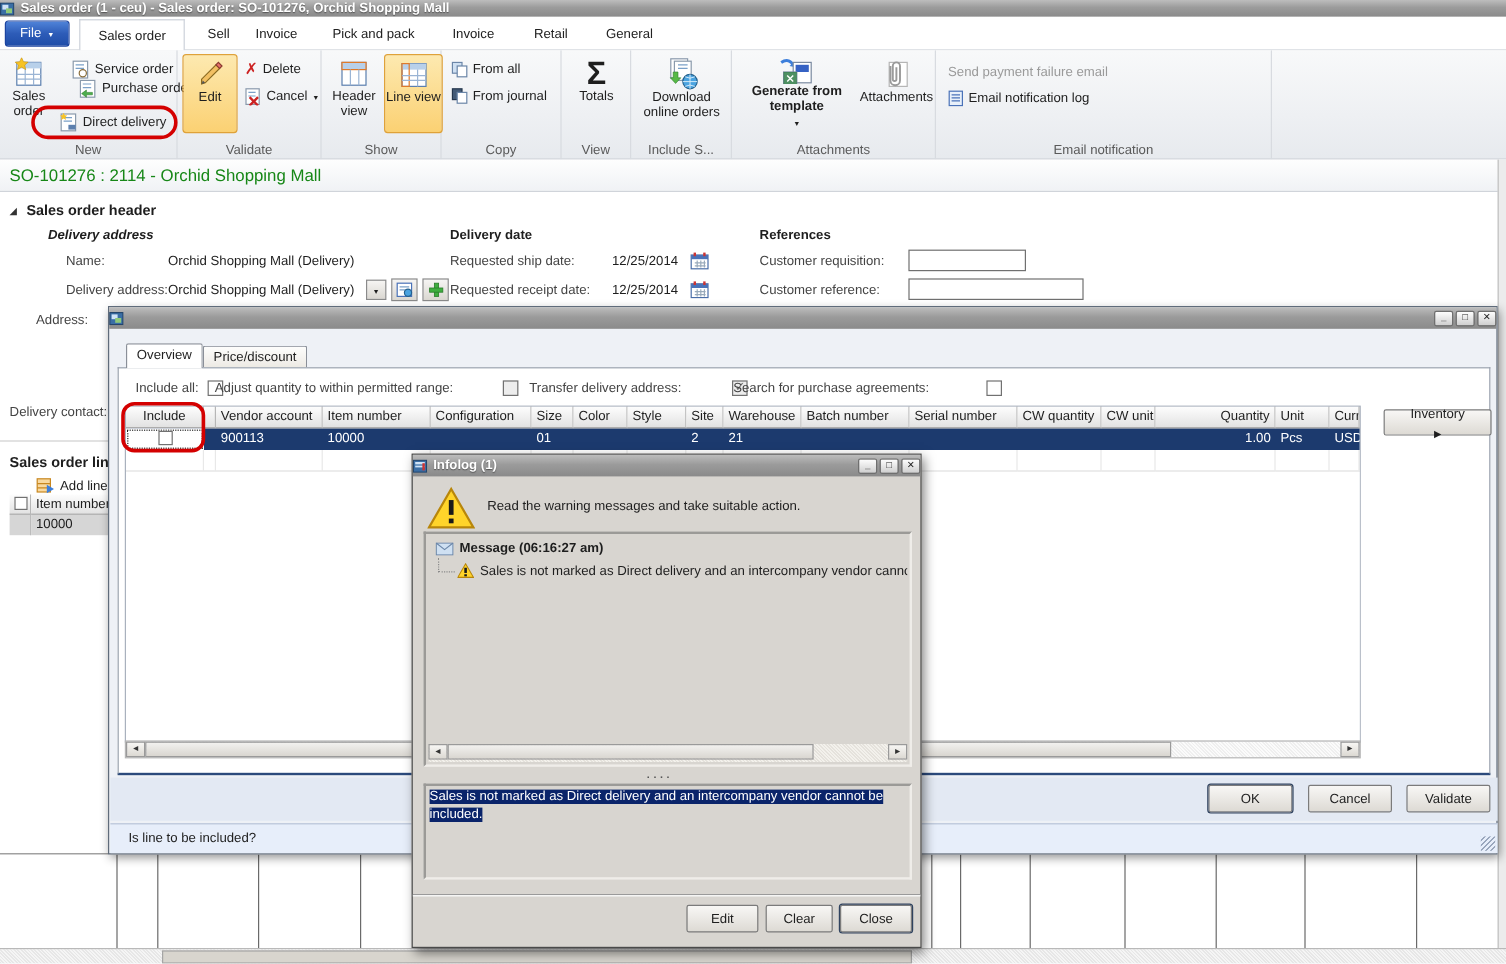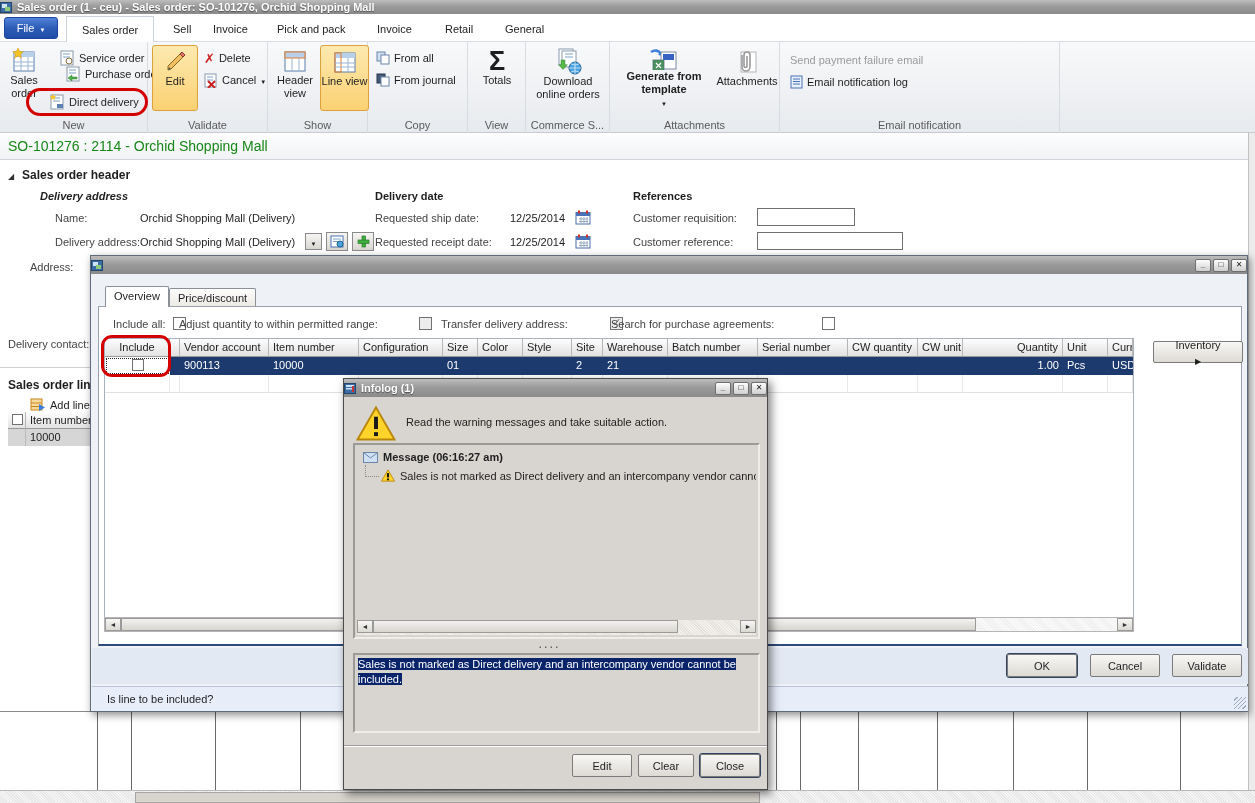--- a/index.html
+++ b/index.html
@@ -237,21 +237,21 @@
           <rect x="6" y="1" width="14" height="16" fill="#fff" stroke="#8a9aac"></rect>
           <rect x="9" y="3" width="14" height="16" fill="#fff" stroke="#8a9aac"></rect>
           <line x1="12" y1="6" x2="20" y2="6" stroke="#7aa0c8"></line>
           <line x1="12" y1="9" x2="20" y2="9" stroke="#7aa0c8"></line>
           <path d="M8 13 l5 0 l0 6 l3 0 l-5.5 6 l-5.5 -6 l3 0 Z" fill="#57b947" stroke="#2f7d2f" stroke-width="0.6" transform="scale(0.8) translate(2,2)"></path>
           <circle cx="22" cy="20" r="6" fill="#4aa3e0" stroke="#24628f"></circle>
           <path d="M16 20 h12 M22 14 v12 M18 16 a8 8 0 0 0 8 0 M18 24 a8 8 0 0 1 8 0" stroke="#d7ecf9" fill="none" stroke-width="0.8"></path>
         </svg>
       <span>Download online orders</span>
     </div>
-    <div class="rgl">Commerce S...</div>
+    <div class="rgl">Include S...</div>
   </div>
 
   <div class="rgroup" style="left:610px;width:170px;">
     <div class="bigbtn" style="left:4px;width:100px;height:66px;font-weight:bold;">
       <svg width="30" height="26">
           <path d="M2 4 q6 -4 10 2" fill="none" stroke="#3c7edb" stroke-width="2.5"></path>
           <path d="M12 4 l2 4 l-5 -1 Z" fill="#3c7edb"></path>
           <rect x="12" y="4" width="15" height="17" fill="#fff" stroke="#7a8aa0"></rect>
           <rect x="14" y="6" width="11" height="6" fill="#3662c4"></rect>
           <rect x="4" y="12" width="11" height="11" fill="#fff" stroke="#7a8aa0"></rect>

